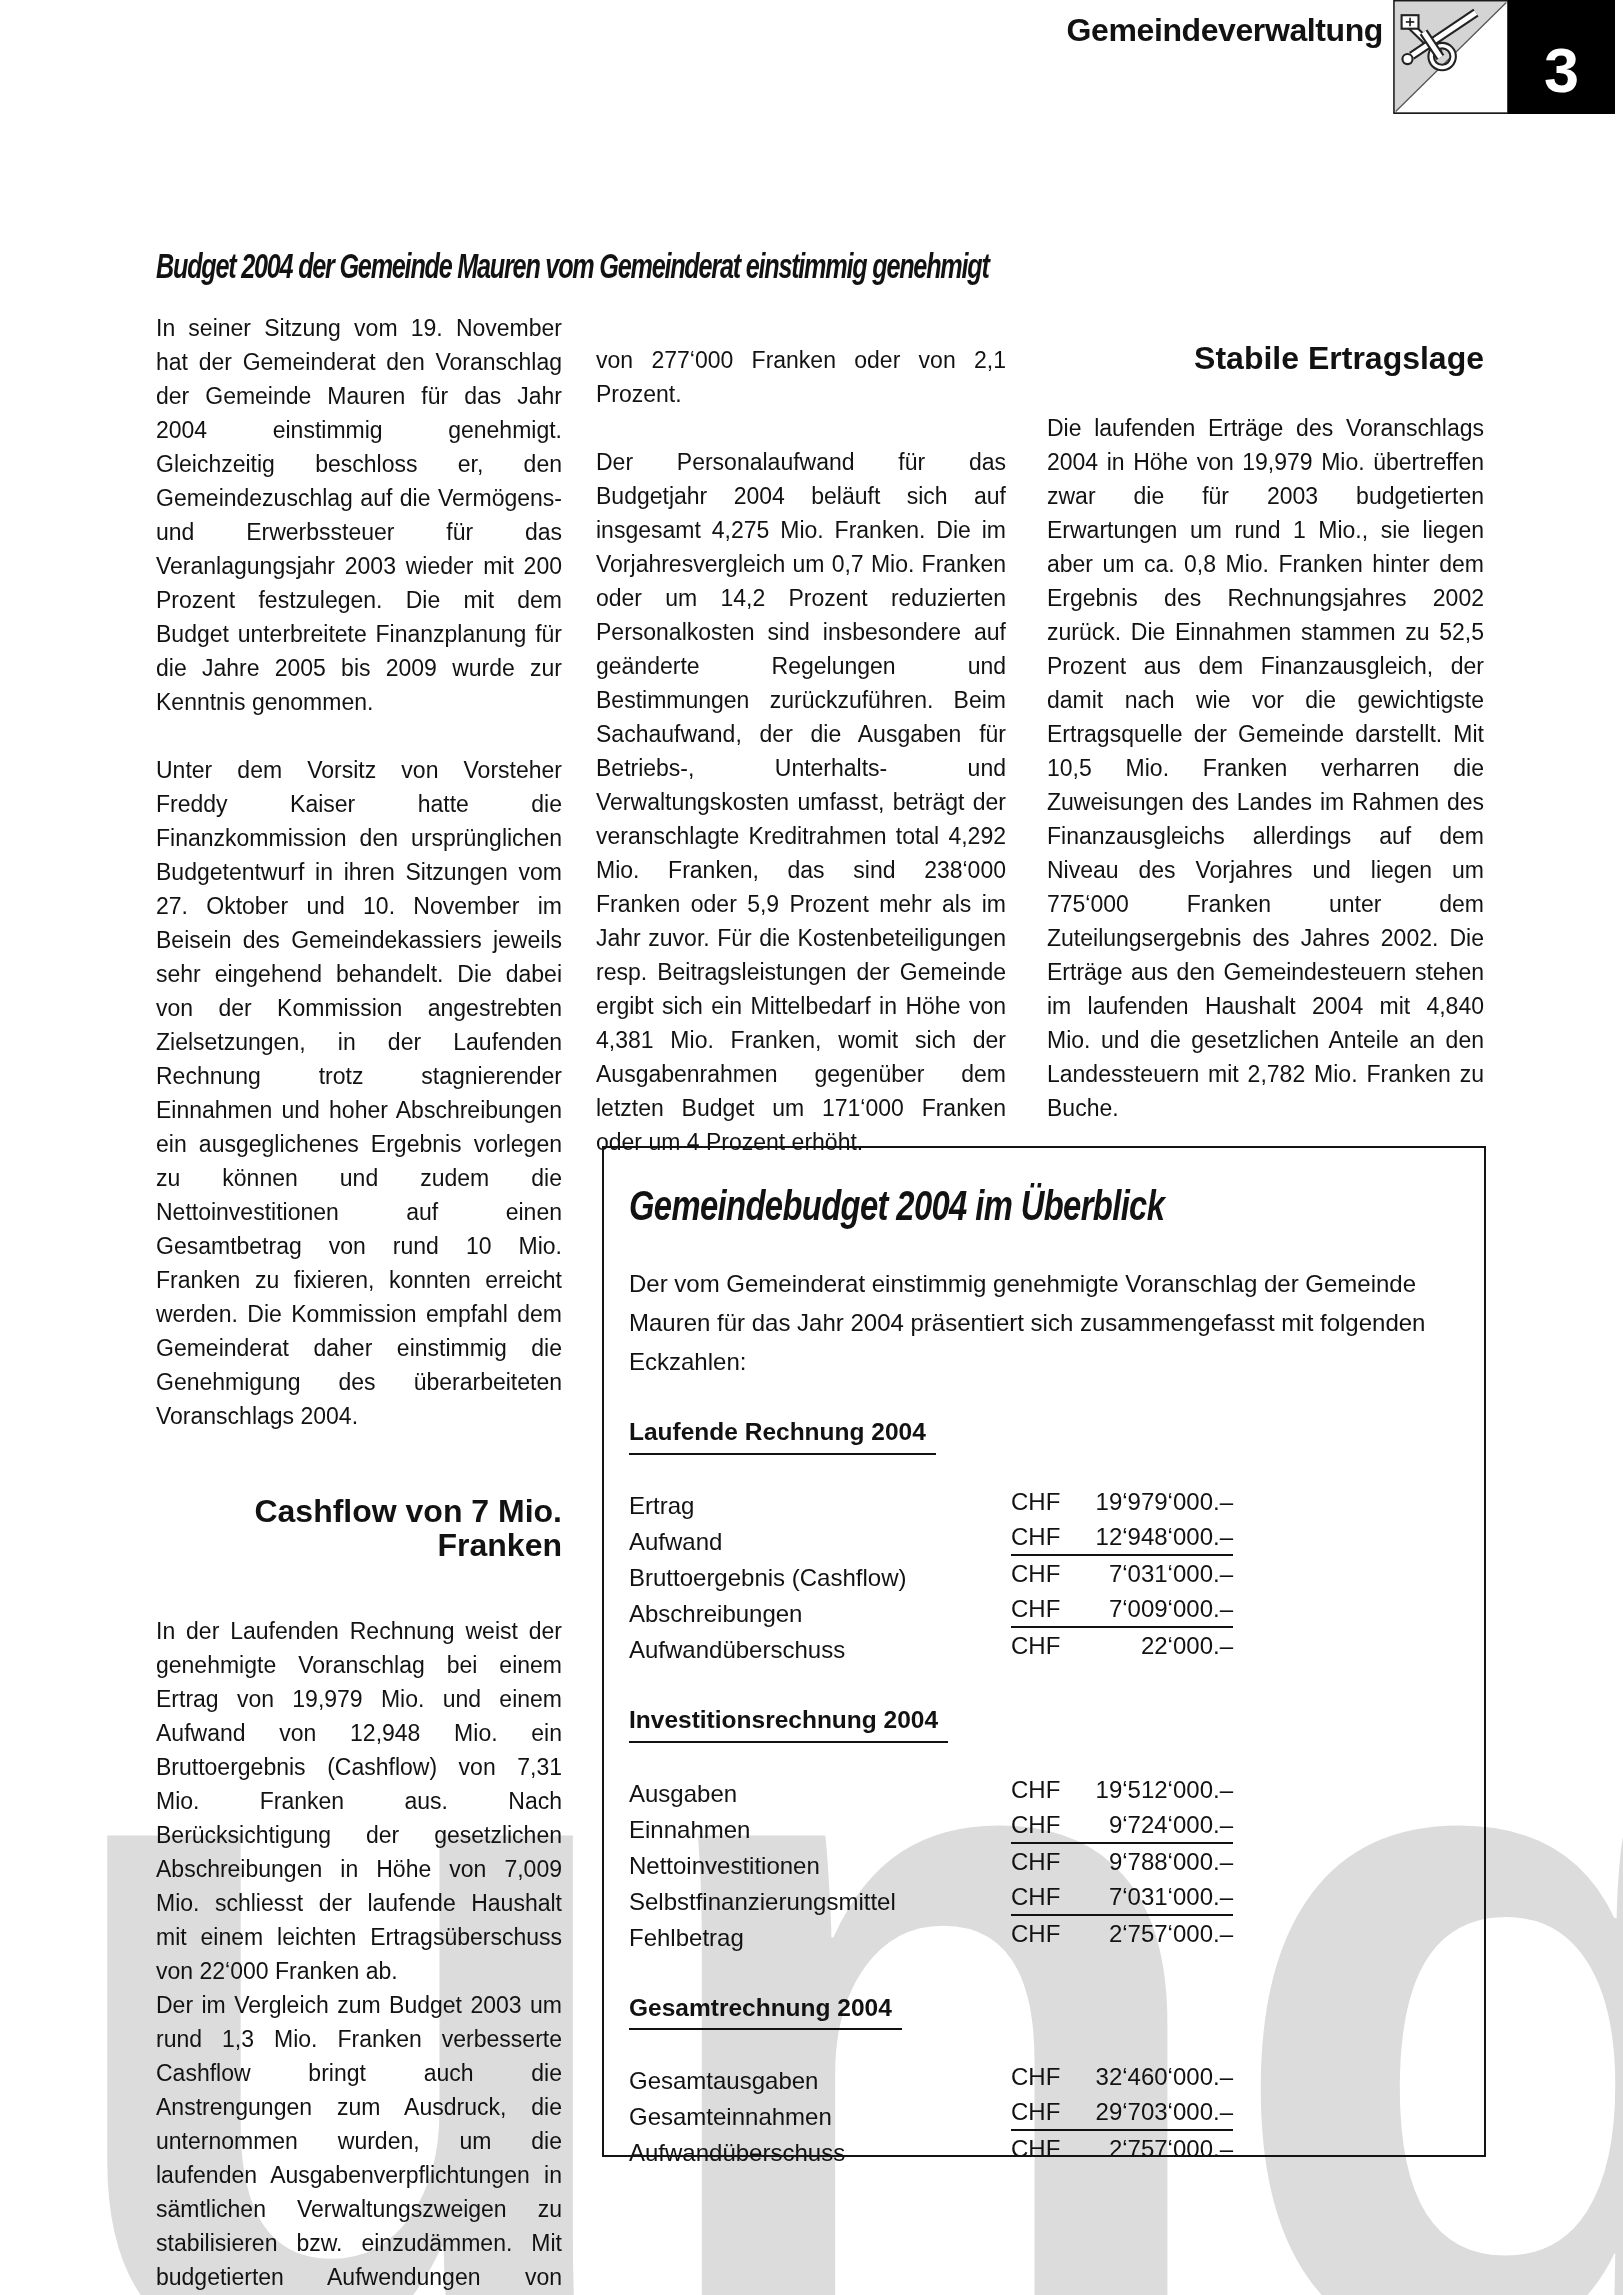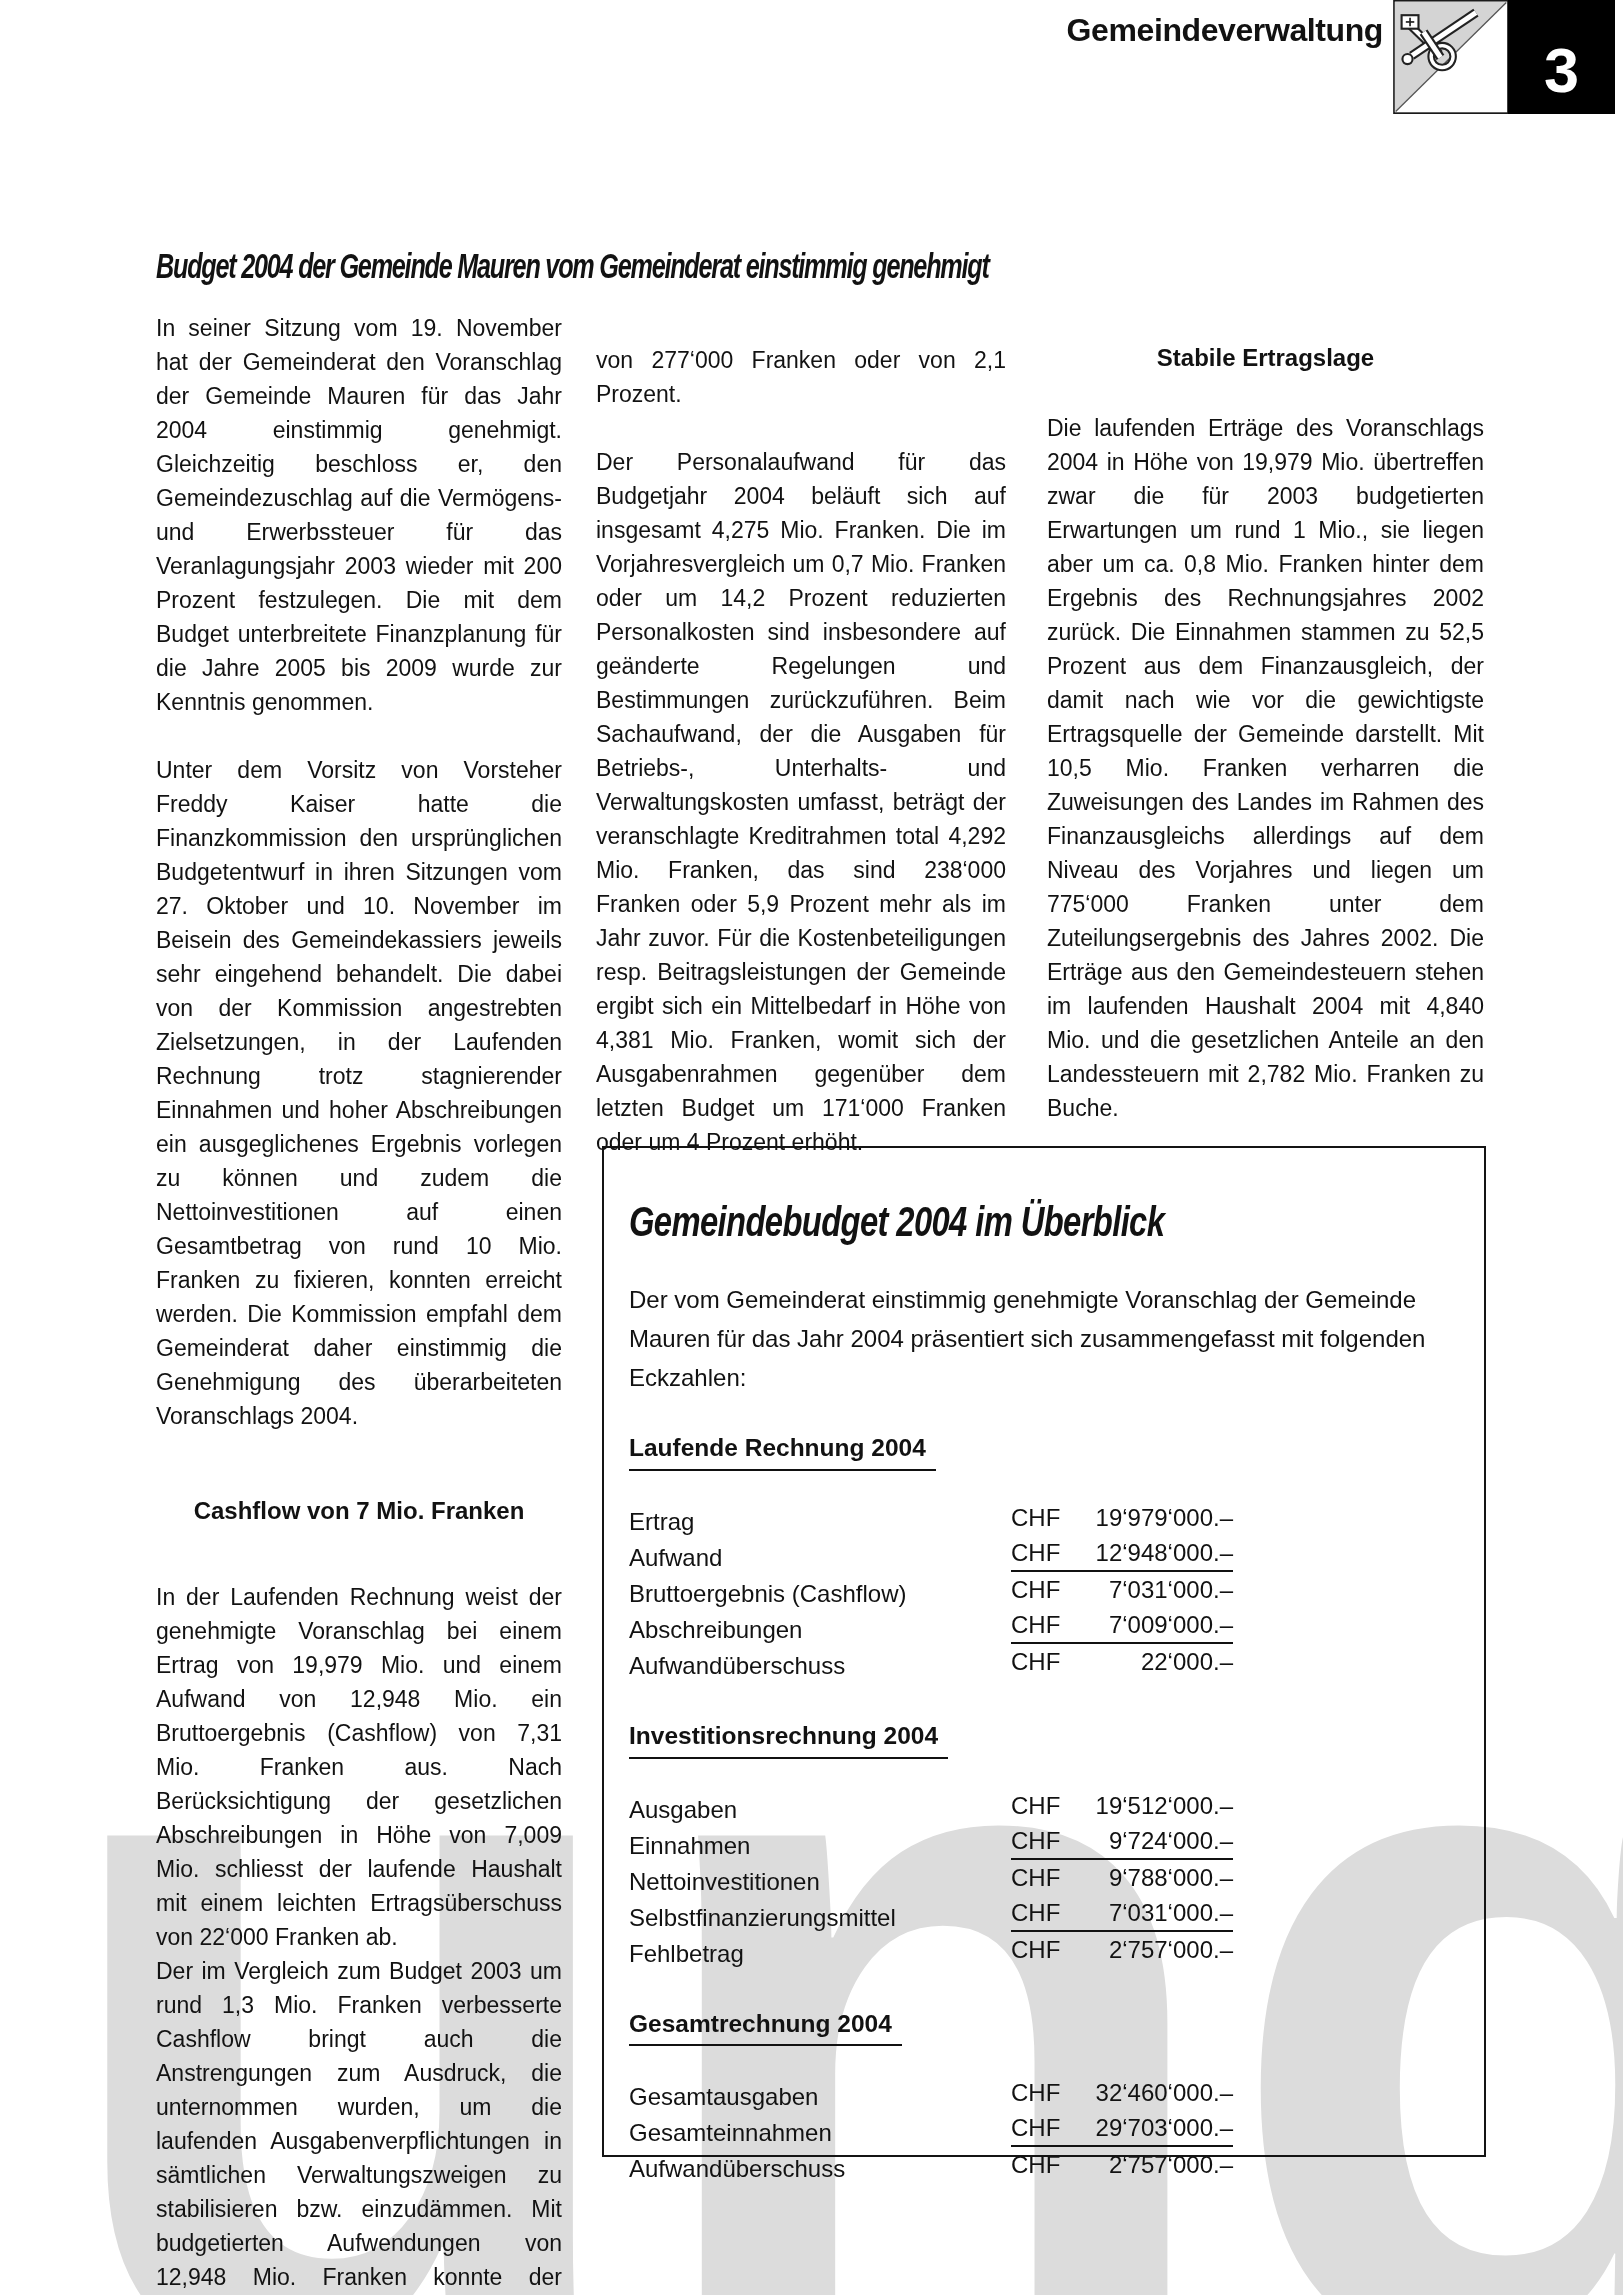--- a/index.html
+++ b/index.html
@@ -18,24 +18,24 @@
   .subtitle{left:156px;top:246px;margin:0;font-size:35px;font-weight:bold;font-style:italic;white-space:nowrap;}
   .cond{display:inline-block;transform:scaleX(0.72);transform-origin:left center;letter-spacing:-1.7px;}
   .cond2{display:inline-block;transform:scaleX(0.78);transform-origin:left center;letter-spacing:-0.8px;}
   .col{top:311px;font-size:23px;line-height:34px;text-align:justify;}
   .col p{margin:0;}
   .col p + p{margin-top:34px;}
   .col p + p.cont{margin-top:0;}
   .col1{left:156px;width:406px;}
   .col2{left:596px;width:410px;margin-top:32px;}
   .col3{left:1047px;width:437px;}
-  .col-heading{font-size:24px;font-weight:bold;margin:61px 0 52px;text-align:center;}
+  .col-heading{font-size:32px;font-weight:bold;margin:61px 0 52px;text-align:right;}
   .col3 .col-heading{margin:30px 0 36px;}
   .budget-box{left:602px;top:1146px;width:884px;height:1011px;border:2.5px solid #141414;
-              box-sizing:border-box;padding:50px 25px;background:transparent;}
+              box-sizing:border-box;padding:34px 25px;background:transparent;}
   .box-title{font-size:42px;font-weight:bold;font-style:italic;margin:0 0 34px;white-space:nowrap;}
   .box-intro{font-size:24px;line-height:39px;margin:0 0 37px;text-align:left;}
   .budget-section{margin-bottom:42px;}
   .budget-section:last-child{margin-bottom:0;}
   .budget-section-heading{display:inline-block;font-size:24.5px;font-weight:bold;
                           border-bottom:2.5px solid #111;padding:0 10px 6.8px 0;margin-bottom:29px;}
   .budget-row{display:flex;height:36px;align-items:flex-end;font-size:24px;}
   .budget-row.bold{font-weight:normal;}
   .row-label{width:382px;flex:none;}
   .row-values{width:222px;flex:none;display:flex;justify-content:space-between;

